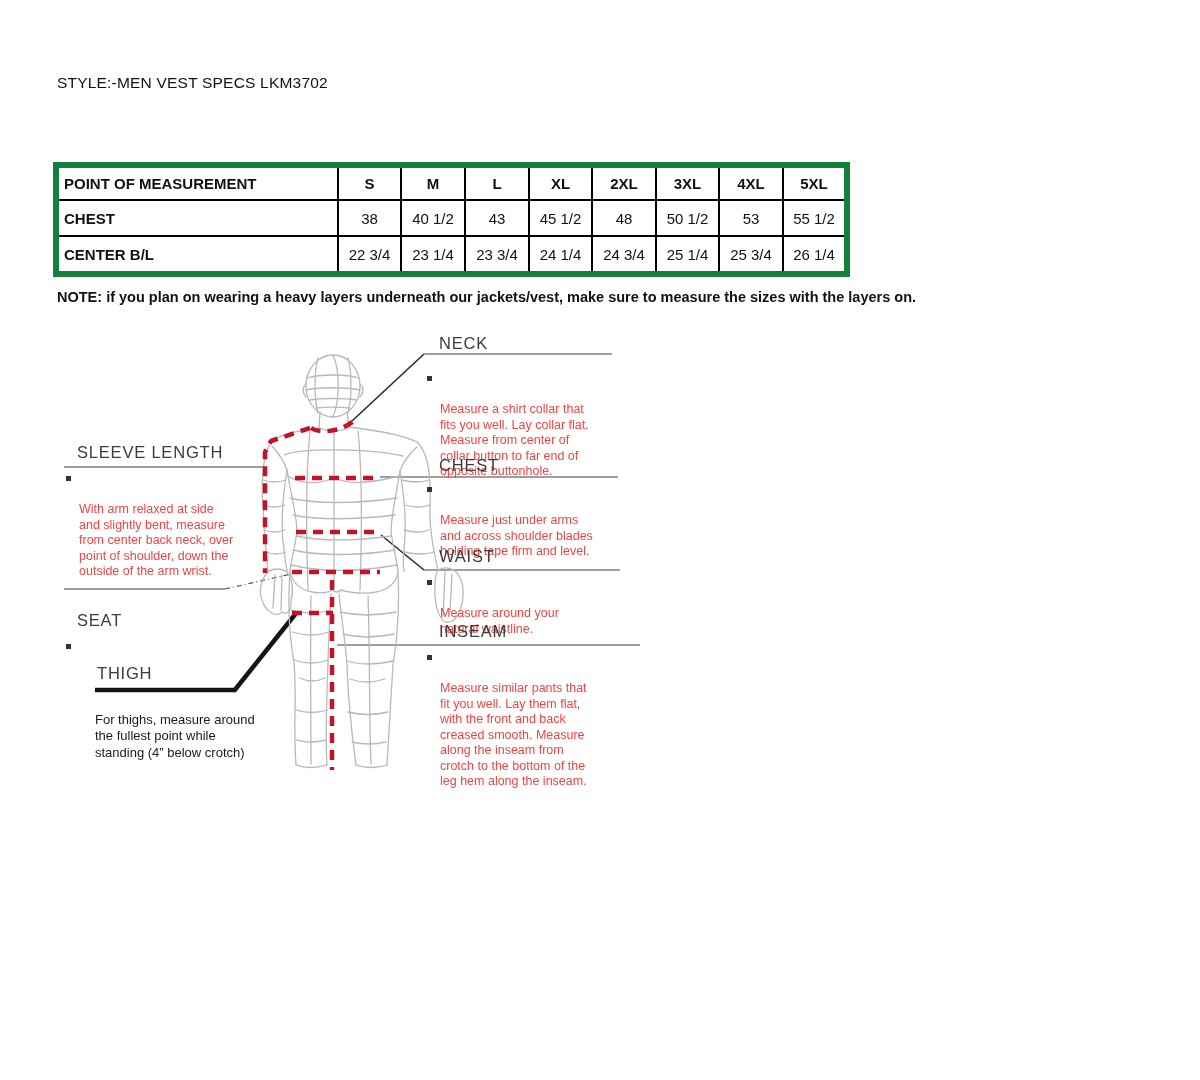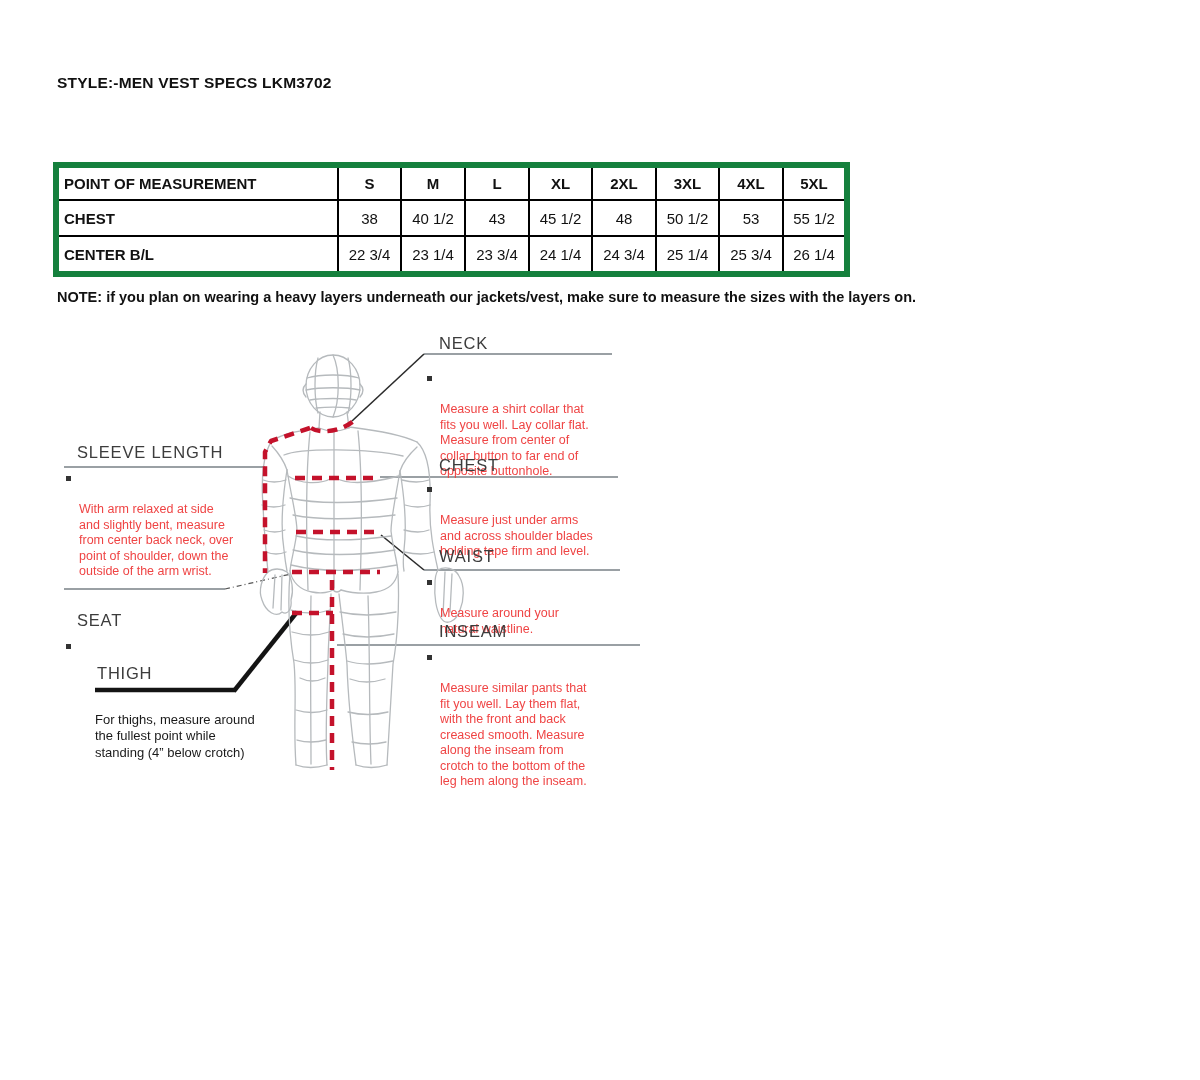--- a/index.html
+++ b/index.html
@@ -1,21 +1,21 @@
 <!DOCTYPE html>
 <html><head>
 <meta charset="utf-8">
 <style>
   html,body{margin:0;padding:0;background:#ffffff;}
   .page{
     position:relative;width:1200px;height:1080px;background:#ffffff;overflow:hidden;
     font-family:"Liberation Sans",sans-serif;color:#000;
   }
   .doc-title{
-    position:absolute;left:57px;top:74px;font-size:15.5px;font-weight:bold;
+    position:absolute;left:57px;top:74px;font-size:15.5px;font-weight:normal;
     letter-spacing:0.2px;color:#111;text-align:right;
   }
   .note-line{
     position:absolute;left:57px;top:289px;font-size:14.5px;font-weight:bold;color:#111;
   }
   
   table.size-table{
     position:absolute;left:53px;top:162px;width:791px;
     border-collapse:collapse;table-layout:fixed;
     border:6px solid #15803d;

